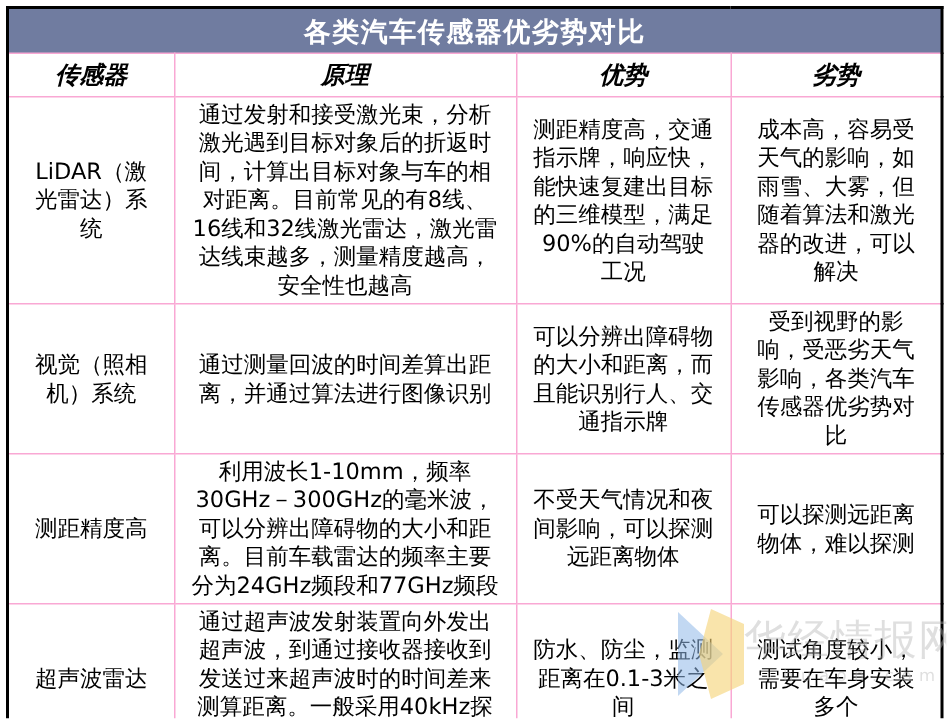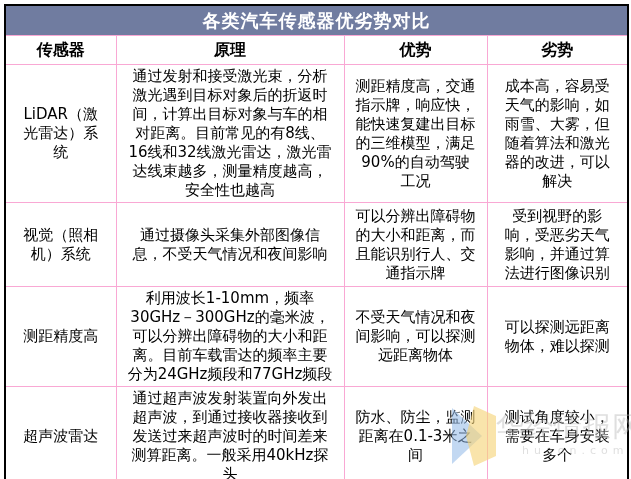--- a/index.html
+++ b/index.html
@@ -13,20 +13,21 @@
     border:2px solid #000; z-index:1;
   }
   table.cmp td, table.cmp th { border:1px solid #f9a8d4; vertical-align:middle; overflow:hidden; }
   td.title-cell {
     height:27px; text-align:center; font-weight:bold; font-size:18px;
     letter-spacing:1px;
   }
   tr.head-row th {
     height:26px; text-align:center; font-weight:bold; font-size:16px;
     background:transparent;
+    font-style:italic;
   }
   td.body-cell {
     font-size:15px; line-height:19px; text-align:center; padding:2px 11px;
   }
   tr.r1 { height:134px; }
   tr.r2 { height:84px; }
   tr.r3 { height:95px; }
   tr.r4 { height:100px; }
 
   
@@ -68,23 +69,23 @@
 
       <tr class="r1">
         <td class="body-cell">LiDAR（激光雷达）系统</td>
         <td class="body-cell">通过发射和接受激光束，分析激光遇到目标对象后的折返时间，计算出目标对象与车的相对距离。目前常见的有8线、16线和32线激光雷达，激光雷达线束越多，测量精度越高，安全性也越高</td>
         <td class="body-cell">测距精度高，交通指示牌，响应快，能快速复建出目标的三维模型，满足90%的自动驾驶工况</td>
         <td class="body-cell">成本高，容易受天气的影响，如雨雪、大雾，但随着算法和激光器的改进，可以解决</td>
       </tr>
 
       <tr class="r2">
         <td class="body-cell">视觉（照相机）系统</td>
-        <td class="body-cell">通过摄像头采集外部图像信息，不受天气情况和夜间影响</td>
+        <td class="body-cell">通过测量回波的时间差算出距离，并通过算法进行图像识别</td>
         <td class="body-cell">可以分辨出障碍物的大小和距离，而且能识别行人、交通指示牌</td>
-        <td class="body-cell">受到视野的影响，受恶劣天气影响，并通过算法进行图像识别</td>
+        <td class="body-cell">受到视野的影响，受恶劣天气影响，各类汽车传感器优劣势对比</td>
       </tr>
 
       <tr class="r3">
         <td class="body-cell">测距精度高</td>
         <td class="body-cell">利用波长1-10mm，频率30GHz－300GHz的毫米波，可以分辨出障碍物的大小和距离。目前车载雷达的频率主要分为24GHz频段和77GHz频段</td>
         <td class="body-cell">不受天气情况和夜间影响，可以探测远距离物体</td>
         <td class="body-cell">可以探测远距离物体，难以探测</td>
       </tr>
 
       <tr class="r4">

